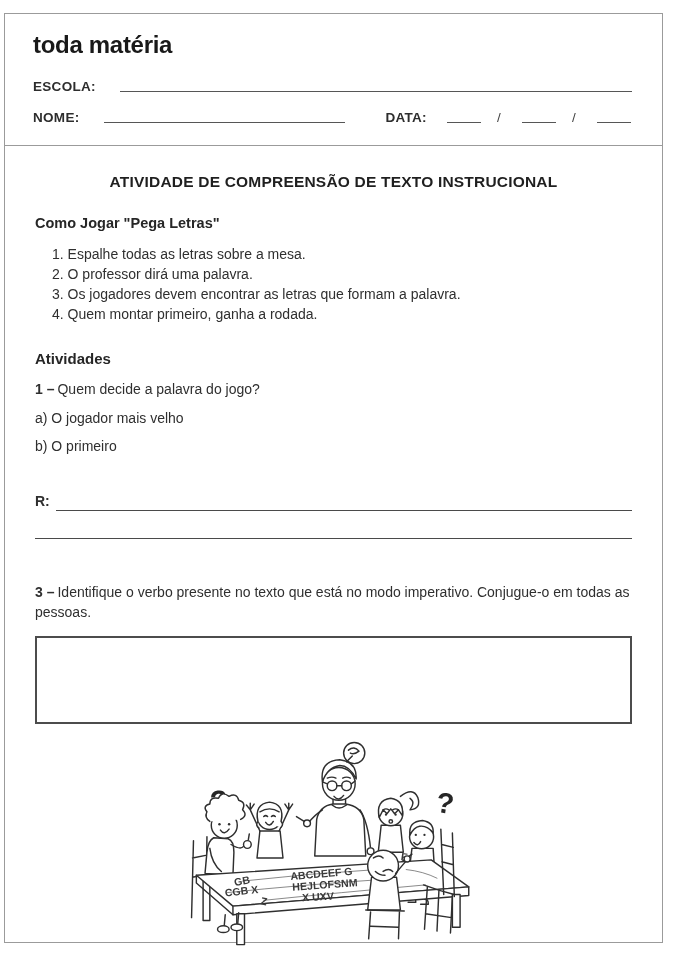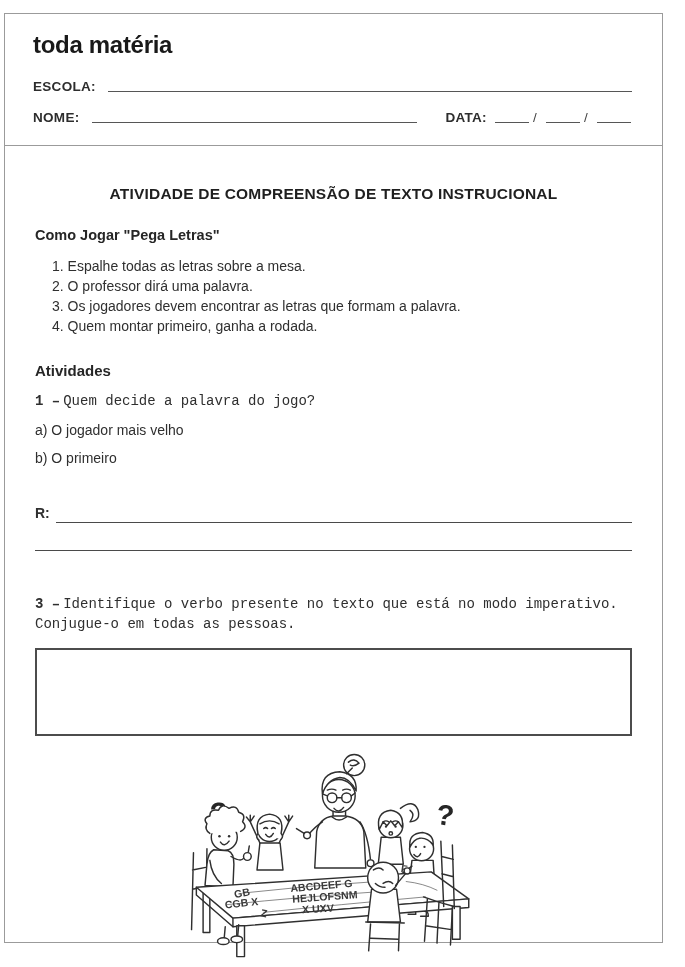--- a/index.html
+++ b/index.html
@@ -11,36 +11,36 @@
     position:absolute;left:4px;top:13px;width:659px;height:930px;
     border:1px solid #9b9b9b;background:#fff;box-sizing:border-box;
     display:flex;flex-direction:column;
   }
   
   .sheet-header{
     padding:17px 28px 20px 28px;border-bottom:1px solid #9b9b9b;
   }
   .logo{font-size:24px;font-weight:700;color:#191919;letter-spacing:-0.3px;}
   .field-row{display:flex;align-items:flex-end;font-size:13.5px;font-weight:600;
-    color:#2d2d2d;letter-spacing:0.3px;}
+    color:#2d2d2d;letter-spacing:0.3px;gap:12px;}
   .row-school{margin-top:19px;}
   .row-name{margin-top:15px;align-items:flex-end;}
   .fill-line{flex:1;border-bottom:1.4px solid #565656;margin:0 2px 2px 12px;height:13px;}
   .date-label{margin-left:26px;}
   .date-seg{width:34px;border-bottom:1.4px solid #565656;margin:0 3px 2px 8px;height:13px;}
   .date-slash{font-weight:400;color:#444;margin:0 1px;}
   
   .sheet-main{flex:1;position:relative;padding:18px 30px 0 30px;font-size:14px;line-height:1.35;}
   .title{text-align:center;font-size:15.5px;font-weight:700;color:#1f1f1f;
-    letter-spacing:0.2px;margin:20px 0 21px 0;}
+    letter-spacing:0.2px;margin:8px 0 21px 0;}
   .subtitle{font-size:14.5px;font-weight:700;margin:0 0 12px 0;color:#262626;}
   .instructions{list-style:none;margin:0 0 0 17px;padding:0;line-height:1.42;}
   .instructions li{white-space:nowrap;}
   .activities-heading{font-size:15px;font-weight:700;margin:24px 0 11px 0;color:#262626;}
-  .question{margin:0;font-family:Liberation Mono, monospace;}
+  .question{margin:0;}
   .qnum{font-weight:700;margin-right:3px;}
   .options{list-style:none;margin:10px 0 0 0;padding:0;}
   .options li{margin-bottom:9px;}
   .q2-block{margin-top:36px;}
   .answer-row{display:flex;align-items:flex-end;margin-top:7px;}
   .rlabel{font-weight:700;}
   .ans-line{flex:1;border-bottom:1.6px solid #4a4a4a;margin-left:6px;height:13px;}
   .ans-line-full{border-bottom:1.6px solid #4a4a4a;height:0;margin-top:27px;}
   .q3-block{margin-top:43px;line-height:1.45;}
   .answer-box{margin-top:14px;height:84px;border:2px solid #4c4c4c;background:#fff;}

